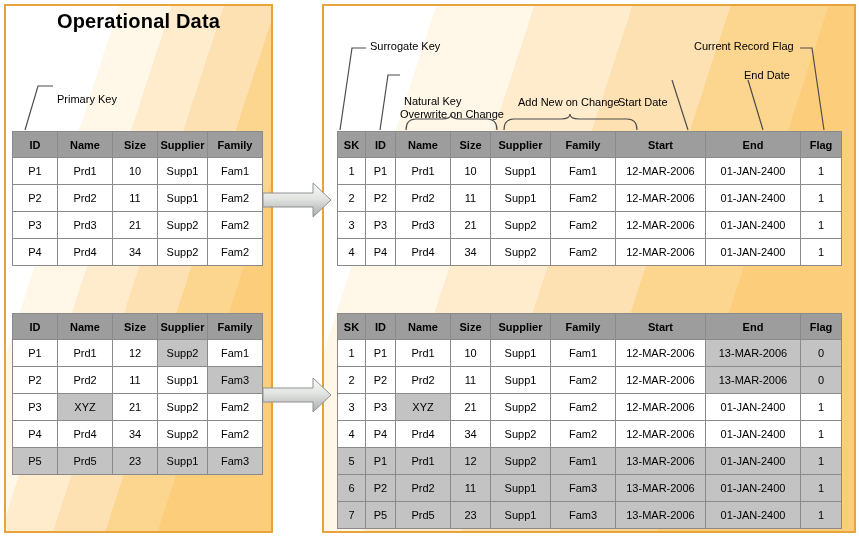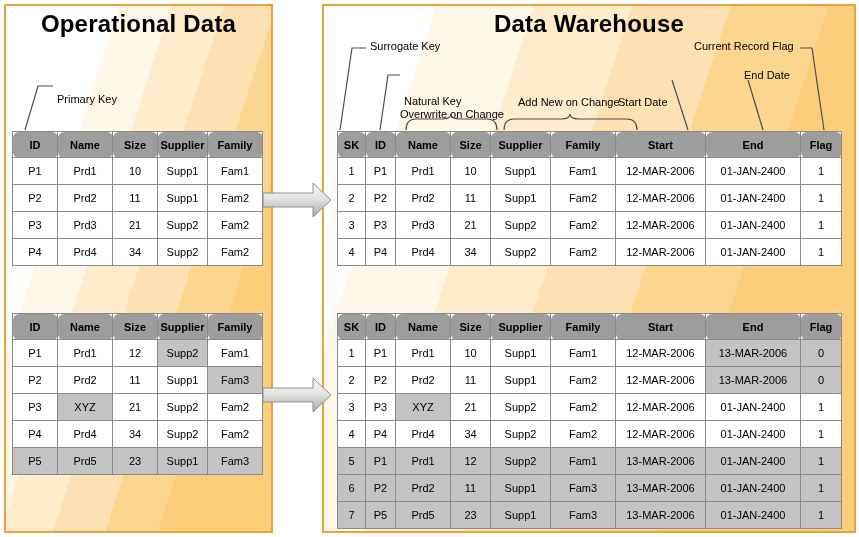--- a/index.html
+++ b/index.html
@@ -28,34 +28,34 @@
     background:linear-gradient(108deg,
       #ffffff 0%, #ffffff 16%,
       #fff7e8 16%, #fff7e8 30%,
       #feeccc 30%, #feeccc 44%,
       #fde1b2 44%, #fde1b2 58%,
       #fcd58f 58%, #fcd58f 72%,
       #fcce7c 72%, #fcce7c 100%);
   }
   .panel-title {
     position:absolute; top:10px; text-align:center;
-    font-size:24px; font-weight:bold; letter-spacing:0.2px;
+    font-size:20px; font-weight:bold; letter-spacing:0.2px;
   }
   .title-left  { left:4px;  width:269px; }
   .title-right { left:322px; width:534px; }
 
   table.t {
     position:absolute; border-collapse:collapse; table-layout:fixed;
     font-size:11px; background:#ffffff;
   }
   table.t th, table.t td {
     border:1px solid #8A8A8A; text-align:center; vertical-align:middle;
     padding:0; overflow:hidden; white-space:nowrap;
   }
-  table.t th { background:#9D9D9D; font-weight:bold; height:26px;border-radius:6px; }
+  table.t th { background:#9D9D9D; font-weight:bold; height:26px; }
   table.t td { background:#ffffff; height:27px; }
   table.t td.hl { background:#C3C3C3; }
   .t-od1 { left:12px;  top:131px; width:250px; }
   .t-od2 { left:12px;  top:313px; width:250px; }
   .t-dw1 { left:337px; top:131px; width:504px; }
   .t-dw2 { left:337px; top:313px; width:504px; }
 
   .ann {
     position:absolute; font-size:11px; white-space:nowrap; color:#000;
   }
@@ -66,21 +66,20 @@
 </style>
 </head>
 <body>
 
 <div class="canvas">
 
   <section class="panel panel-left"></section>
   <section class="panel panel-right"></section>
 
   <div class="panel-title title-left">Operational Data</div>
-  <div class="panel-title title-right">Data Warehouse</div>
 
   <div class="ann" style="left:57px; top:93px;">Primary Key</div>
   <div class="ann" style="left:370px; top:40px;">Surrogate Key</div>
   <div class="ann" style="left:404px; top:67px;margin-top:28px;">Natural Key</div>
   <div class="ann" style="left:400px; top:108px;">Overwrite on Change</div>
   <div class="ann" style="left:518px; top:96px;">Add New on Change</div>
   <div class="ann" style="left:618px; top:69px;margin-top:27px;">Start Date</div>
   <div class="ann" style="left:700px; top:69px;padding-left:44px;">End Date</div>
   <div class="ann" style="left:694px; top:40px;">Current Record Flag</div>
 

